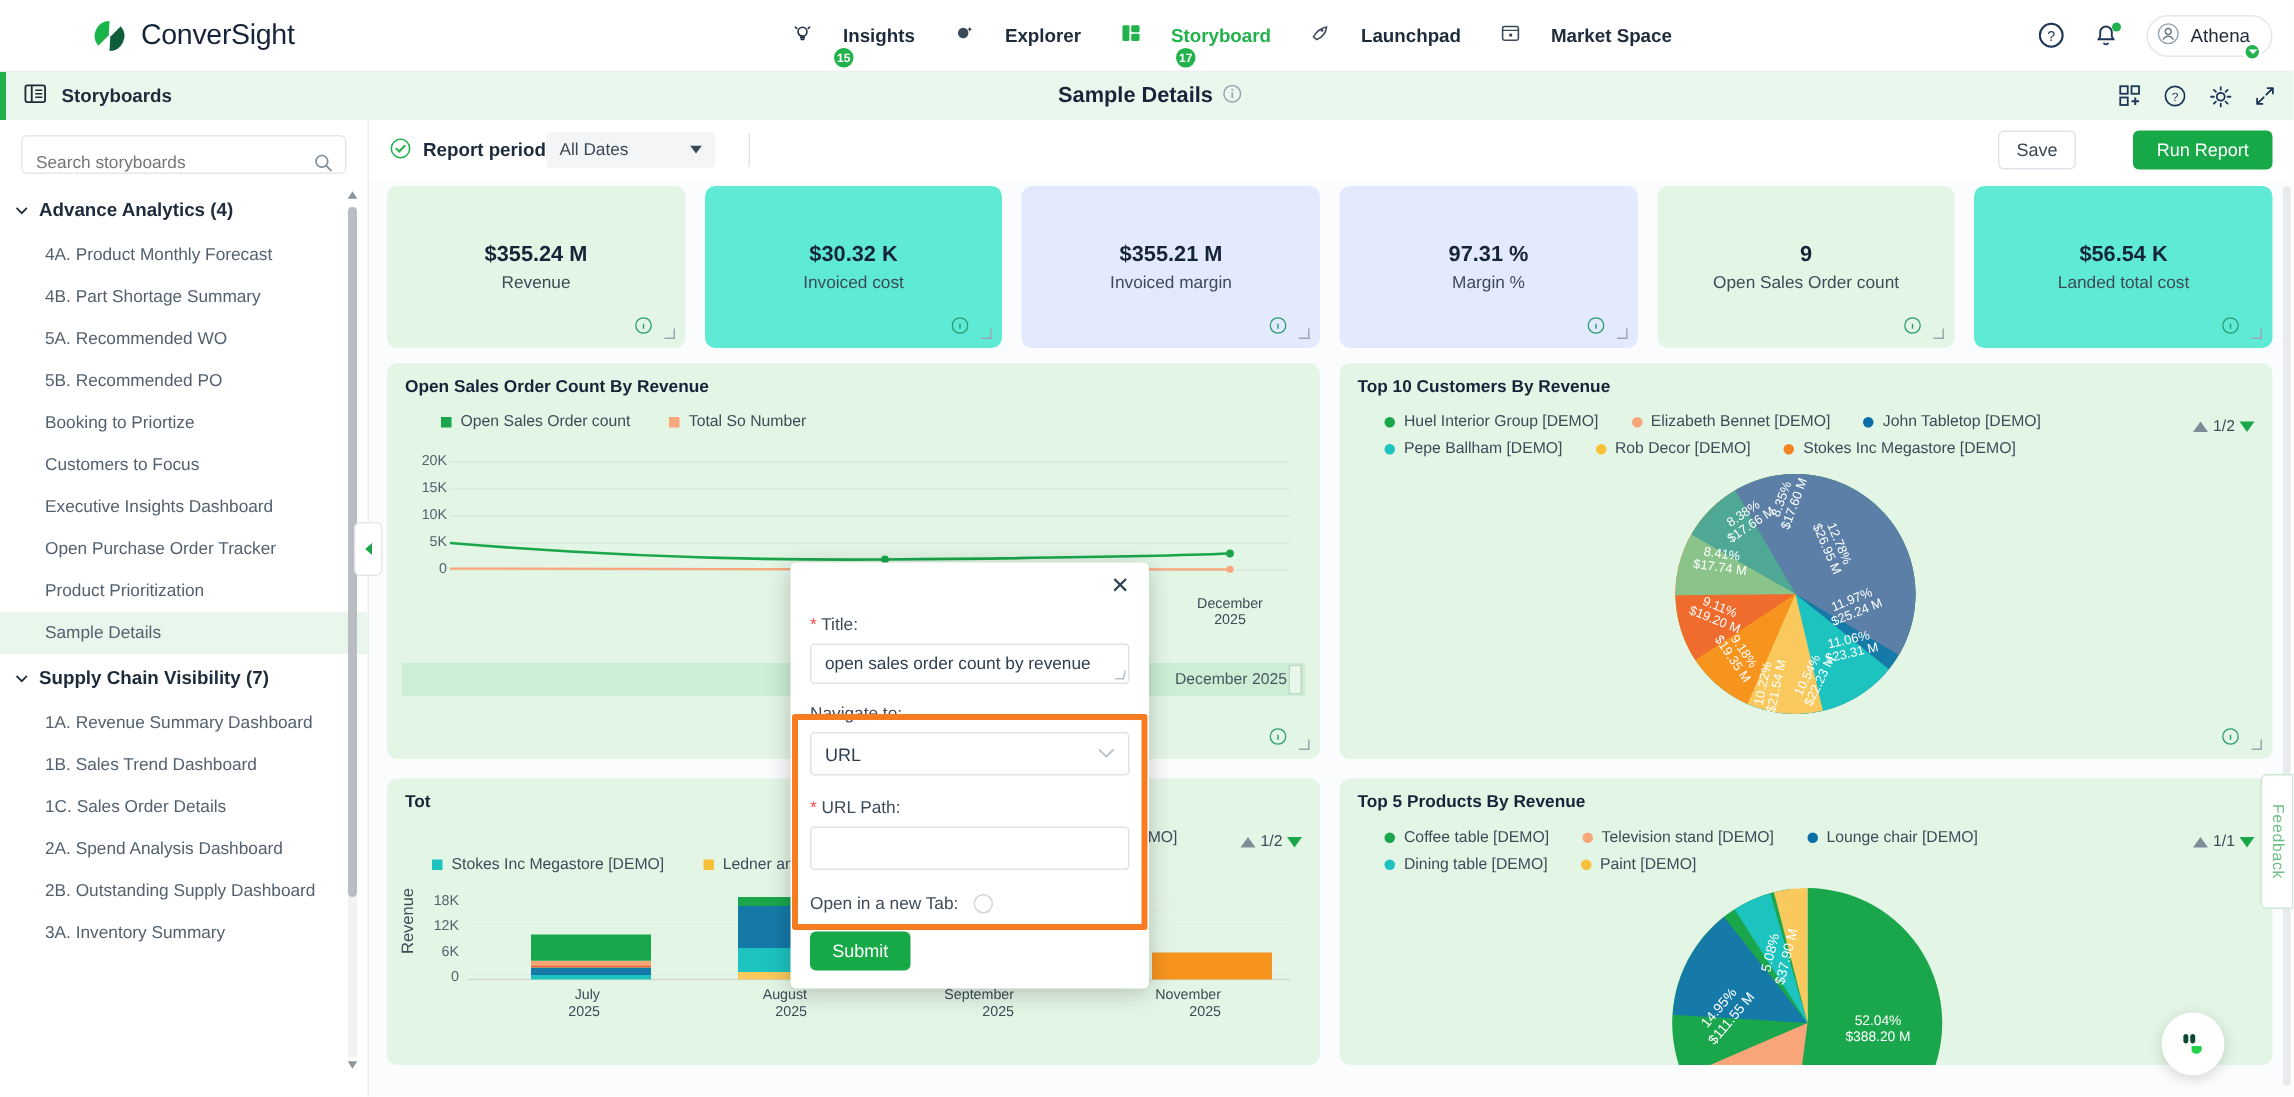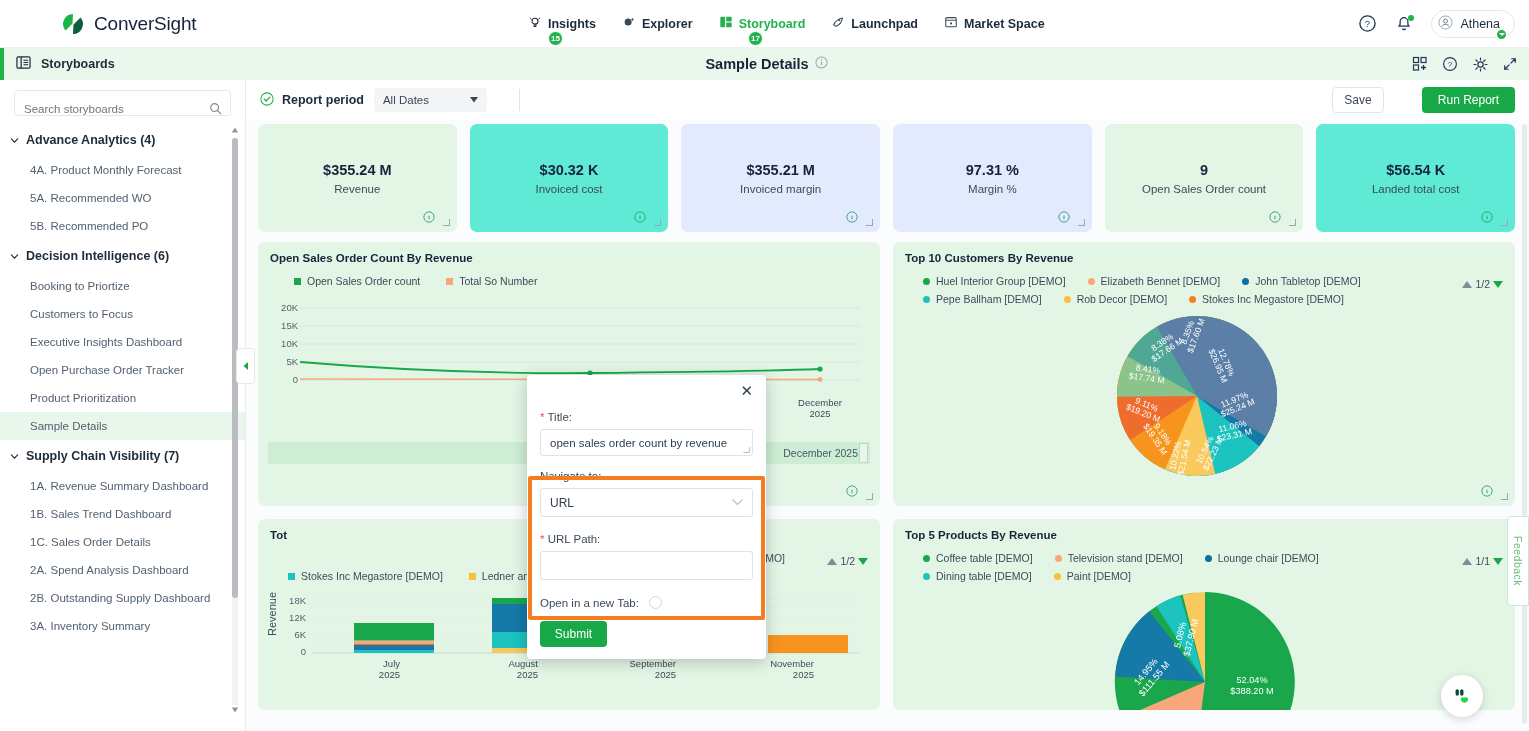--- a/index.html
+++ b/index.html
@@ -13,21 +13,21 @@
 
   
   .topnav {
     height: 48px; background:#fff; display:flex; align-items:center;
     position:relative; border-bottom:1px solid #f0f0f0;
   }
   .brand { display:flex; align-items:center; gap:8px; margin-left:60px; }
   .brand-mark { width:26px; height:26px; position:relative; }
   .brand-name { font-size:19px; font-weight:400; color:#16243a; letter-spacing:-0.2px;}
   .nav-items { position:absolute; left:528px; display:flex; align-items:center; gap:26px; }
-  .nav-item { display:flex; align-items:center; gap:6px; position:relative; cursor:pointer; }
+  .nav-item { display:flex; align-items:center; gap:20px; position:relative; cursor:pointer; }
   .nav-label { font-size:12.5px; font-weight:700; color:#1d2b3a; }
   .nav-item.active .nav-label { color:#22b24c; }
   .nav-badge {
     position:absolute; left:50%; top:16px; transform:translateX(-14px);
     background:#22b24c; color:#fff; font-size:8px; font-weight:700;
     width:15px; height:15px; border-radius:50%;
     display:flex; align-items:center; justify-content:center;
     border:1.5px solid #fff;
   }
   .nav-right { position:absolute; right:14px; display:flex; align-items:center; gap:18px; }
@@ -89,21 +89,21 @@
 
   .collapse-tab {
     position:absolute; right:-10px; top:268px; width:19px; height:36px;
     background:#fff; border:1px solid #e5e9ec; border-radius:4px;
     display:flex; align-items:center; justify-content:center; cursor:pointer; z-index:5;
   }
 
   
   .main { flex:1; background:#fbfcfd; position:relative; overflow:hidden; }
   .filterbar {
-    height:40px; display:flex; align-items:center; gap:10px; padding:0 14px; position:relative;
+    height:40px; display:flex; align-items:center; padding:0 14px; position:relative;
     background:#fff;
   }
   .rp { display:flex; align-items:center; gap:8px; }
   .rp-label { font-size:12.5px; font-weight:700; color:#1d2b3a; }
   .dd {
     width:113px; height:24px; background:#f3f5f7; border-radius:3px;
     display:flex; align-items:center; justify-content:space-between;
     padding:0 9px; font-size:11.5px; color:#3a4754; cursor:pointer;
   }
   .vdiv { width:1px; height:22px; background:#dfe4e8; margin-left:22px; }
@@ -384,29 +384,24 @@
 
     <div class="nav-list">
 
       <div class="group-hdr">
         <svg class="chev" viewBox="0 0 10 10">
             <path d="M1.5 3.2L5 6.8 8.5 3.2" fill="none" stroke="#1d2b3a" stroke-width="1.3" stroke-linecap="round"></path>
           </svg>
         <span>Advance Analytics (4)</span>
       </div>
       <div class="nav-child">4A. Product Monthly Forecast</div>
+      <div class="nav-child">4B. Part Shortage Summary</div>
       <div class="nav-child">5A. Recommended WO</div>
       <div class="nav-child">5B. Recommended PO</div>
 
-      <div class="group-hdr">
-        <svg class="chev" viewBox="0 0 10 10">
-            <path d="M1.5 3.2L5 6.8 8.5 3.2" fill="none" stroke="#1d2b3a" stroke-width="1.3" stroke-linecap="round"></path>
-          </svg>
-        <span>Decision Intelligence (6)</span>
-      </div>
       <div class="nav-child">Booking to Priortize</div>
       <div class="nav-child">Customers to Focus</div>
       <div class="nav-child">Executive Insights Dashboard</div>
       <div class="nav-child">Open Purchase Order Tracker</div>
       <div class="nav-child">Product Prioritization</div>
       <div class="nav-child sel">Sample Details</div>
 
       <div class="group-hdr">
         <svg class="chev" viewBox="0 0 10 10">
             <path d="M1.5 3.2L5 6.8 8.5 3.2" fill="none" stroke="#1d2b3a" stroke-width="1.3" stroke-linecap="round"></path>

